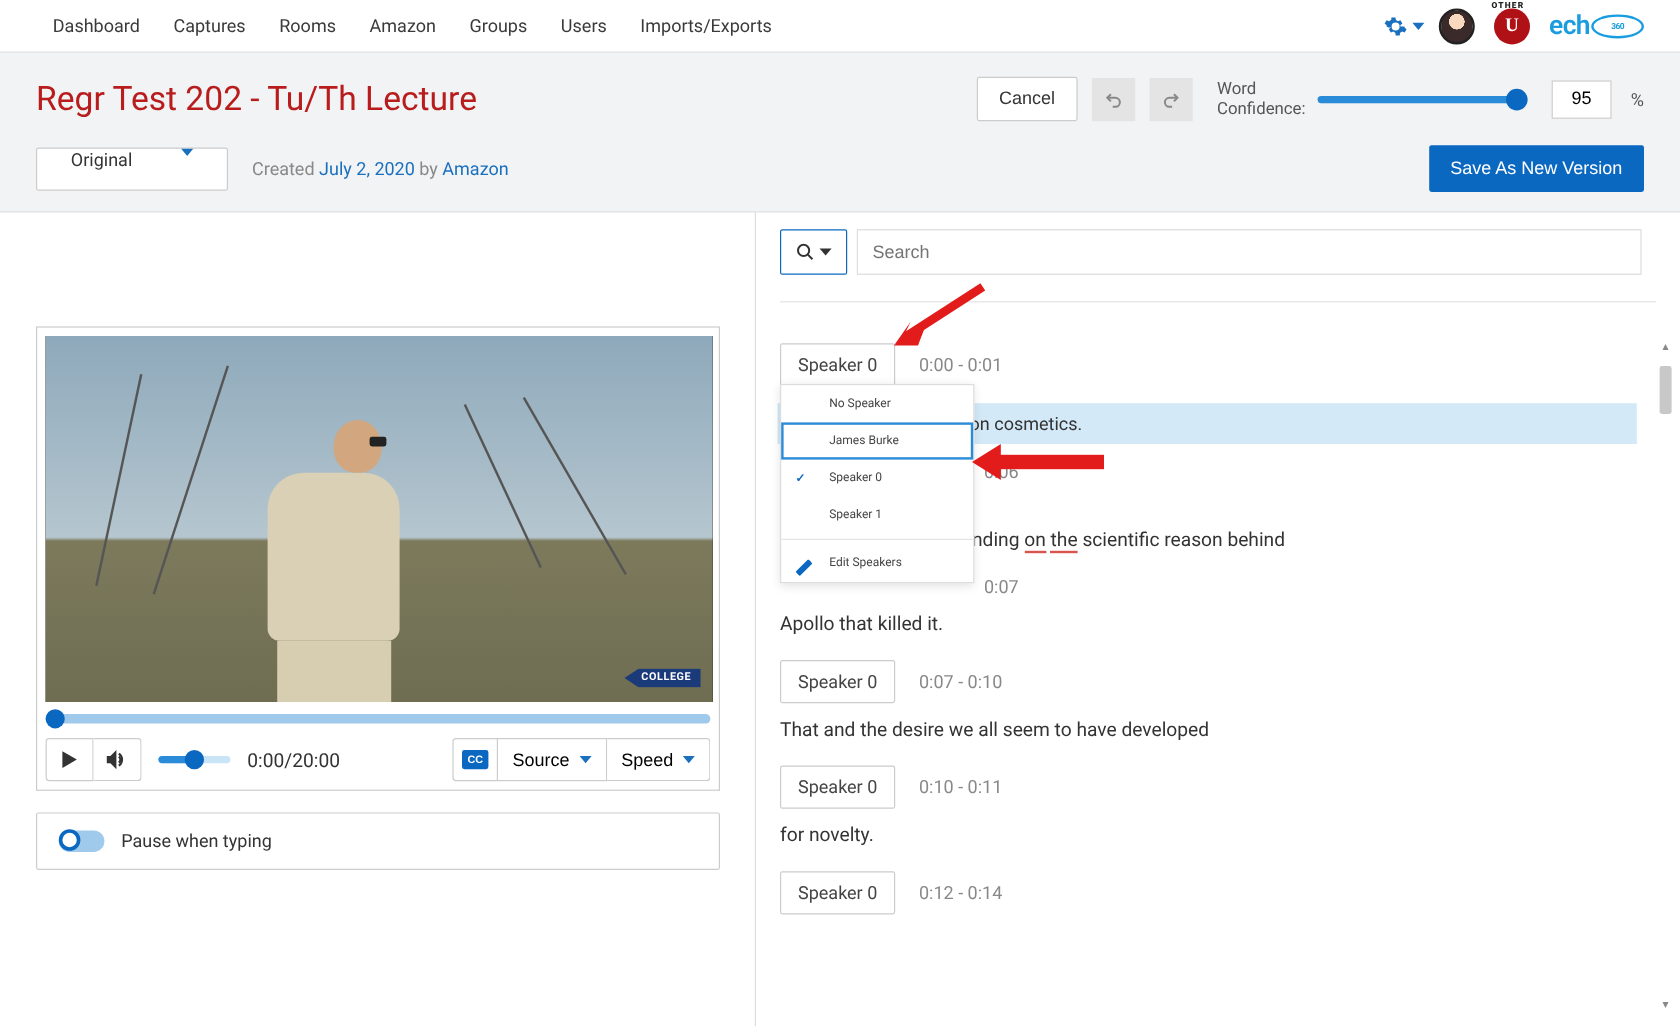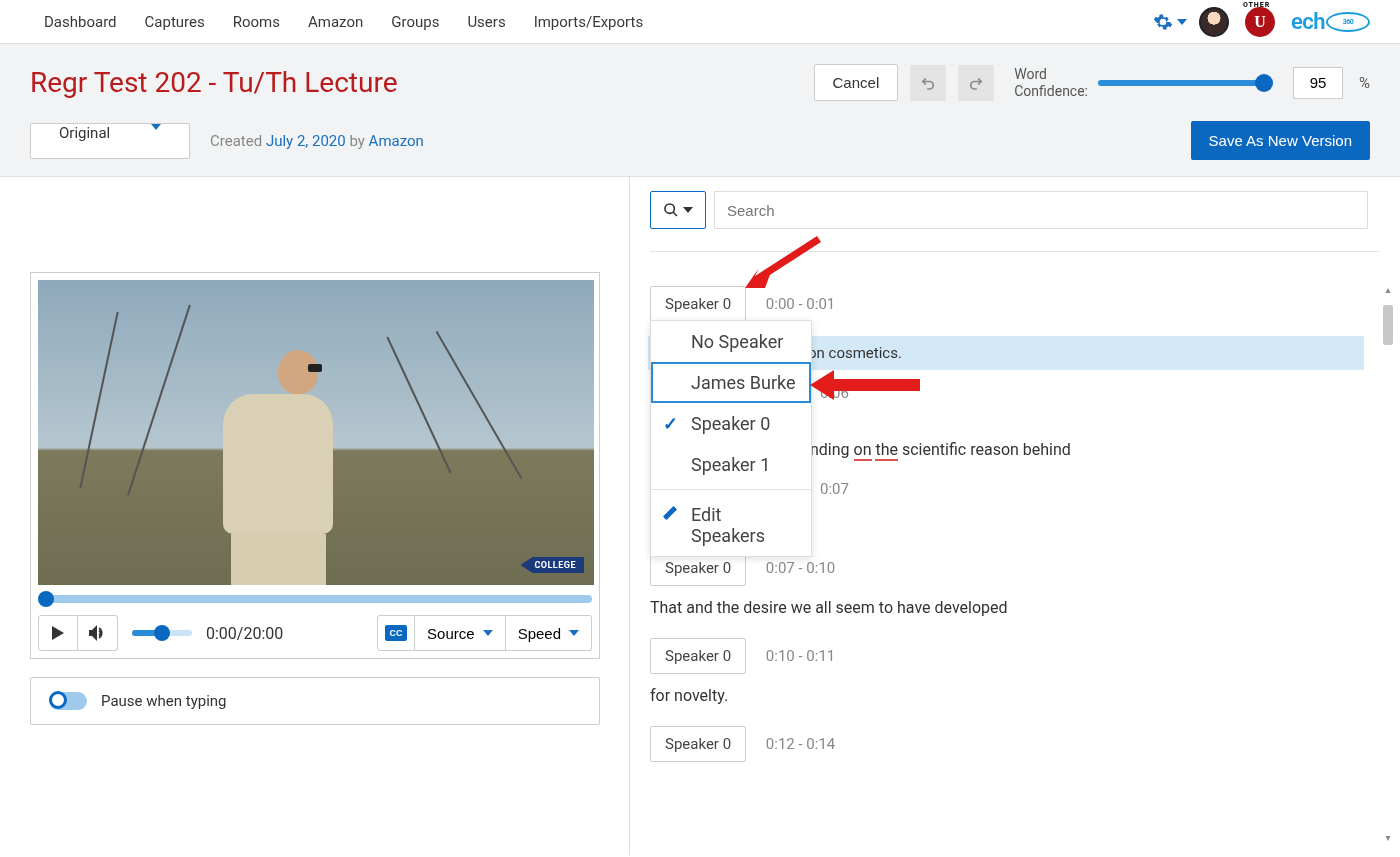--- a/index.html
+++ b/index.html
@@ -86,21 +86,21 @@
 .speaker-chip { display: inline-block; border: 1px solid #ccc; background: #fff; padding: 8px 14px; font-size: 15px; color: #444; border-radius: 2px; cursor: pointer; }
 .ts { display: inline-block; margin-left: 16px; font-size: 15px; color: #888; }
 .line-row { margin-bottom: 14px; }
 .line-text { font-size: 16px; color: #333; margin: 10px 0 18px; line-height: 1.5; }
 .hl-line { background: #d3e9f8; padding: 8px 10px 8px 160px; margin-left: -2px; }
 .err-word { position: relative; }
 .err-word::after { content: ""; position: absolute; left: 0; right: 0; bottom: -2px; border-bottom: 2px solid #d9534f; }
 
 
 .speaker-menu { position: absolute; left: 0px; top: 34px; width: 162px; background: #fff; border: 1px solid #ddd; box-shadow: 0 2px 8px rgba(0,0,0,0.12); z-index: 10; }
-.menu-item { padding: 10px 14px 10px 40px; font-size: 18px; color: #444; cursor: pointer; position: relative; }
+.menu-item { padding: 10px 14px 10px 40px; font-size: 10px; color: #444; cursor: pointer; position: relative; }
 .menu-item.selected::before { content: "✓"; position: absolute; left: 12px; color: #0b68c1; font-weight: 700; }
 .menu-item.highlight { border: 2px solid #2a8bd8; padding: 8px 12px 8px 38px; }
 .menu-sep { border-top: 1px solid #e4e4e4; margin: 4px 0; }
 .menu-item.edit::before { content: ""; position: absolute; left: 12px; top: 12px; width: 14px; height: 14px; background: linear-gradient(135deg, transparent 45%, #0b68c1 45%, #0b68c1 55%, transparent 55%), #0b68c1; clip-path: polygon(0 75%, 75% 0, 100% 25%, 25% 100%); }
 
 
 .arrow { position: absolute; z-index: 50; }
 .arrow svg { display: block; }
 
 

